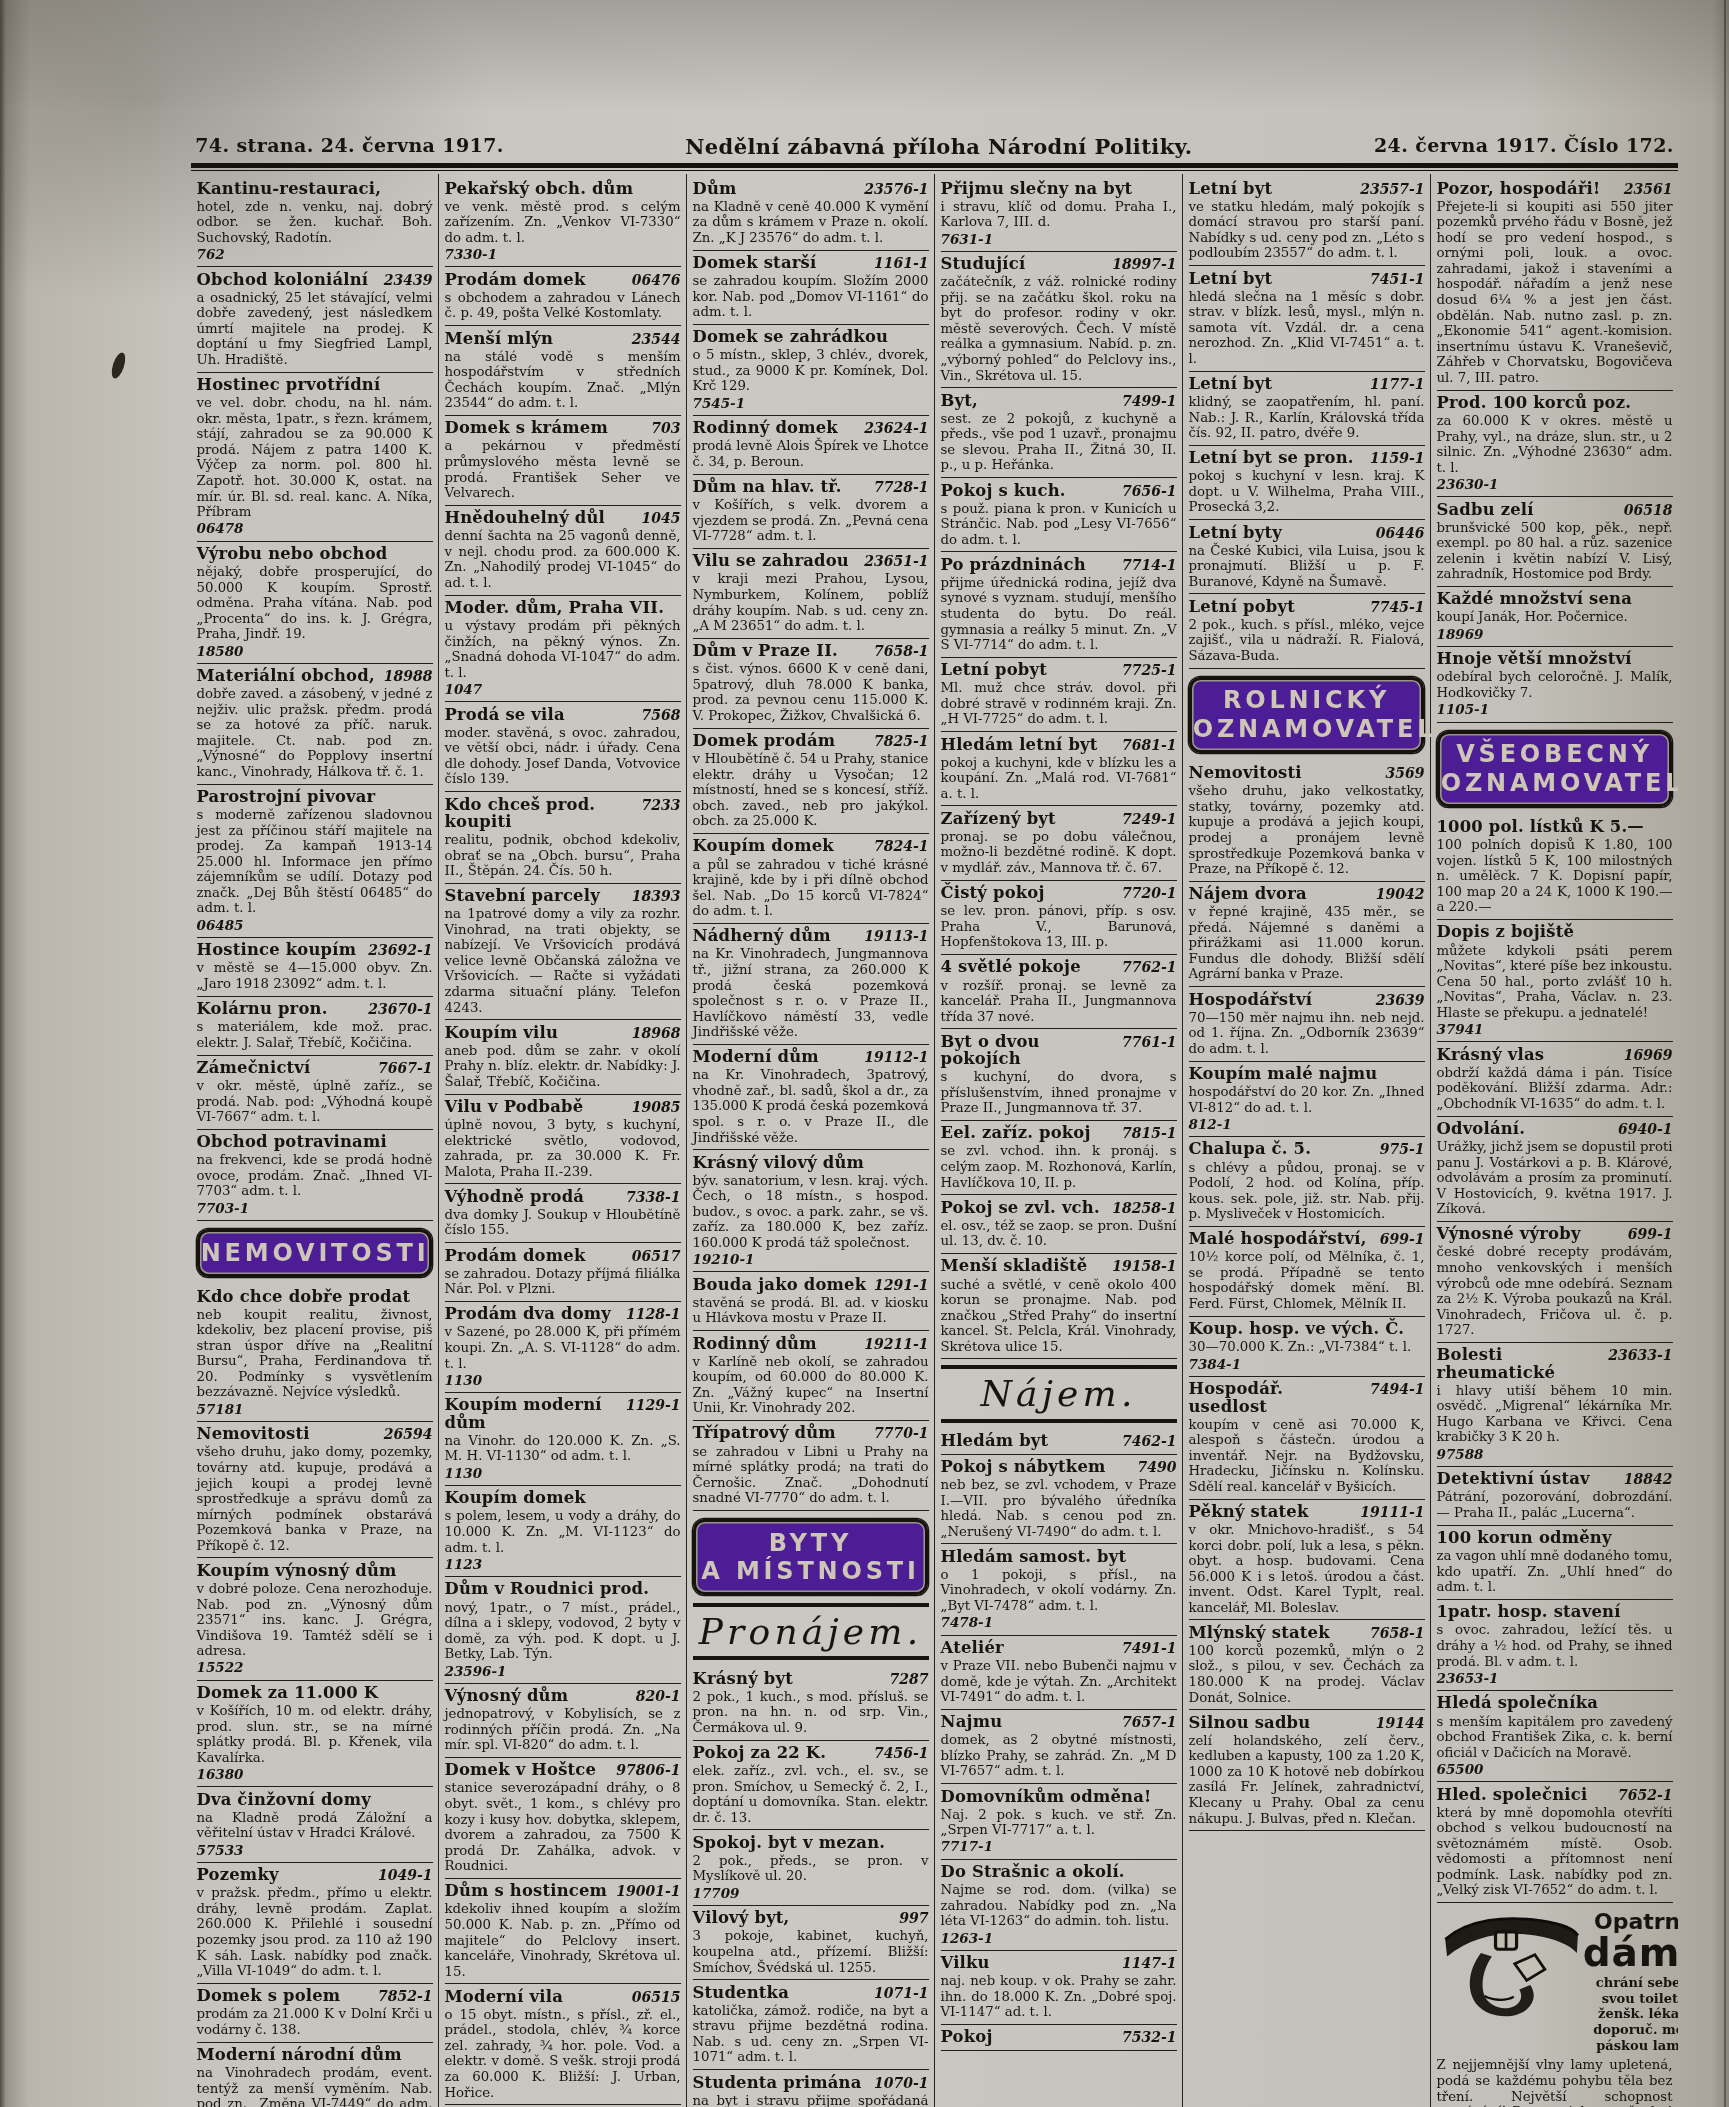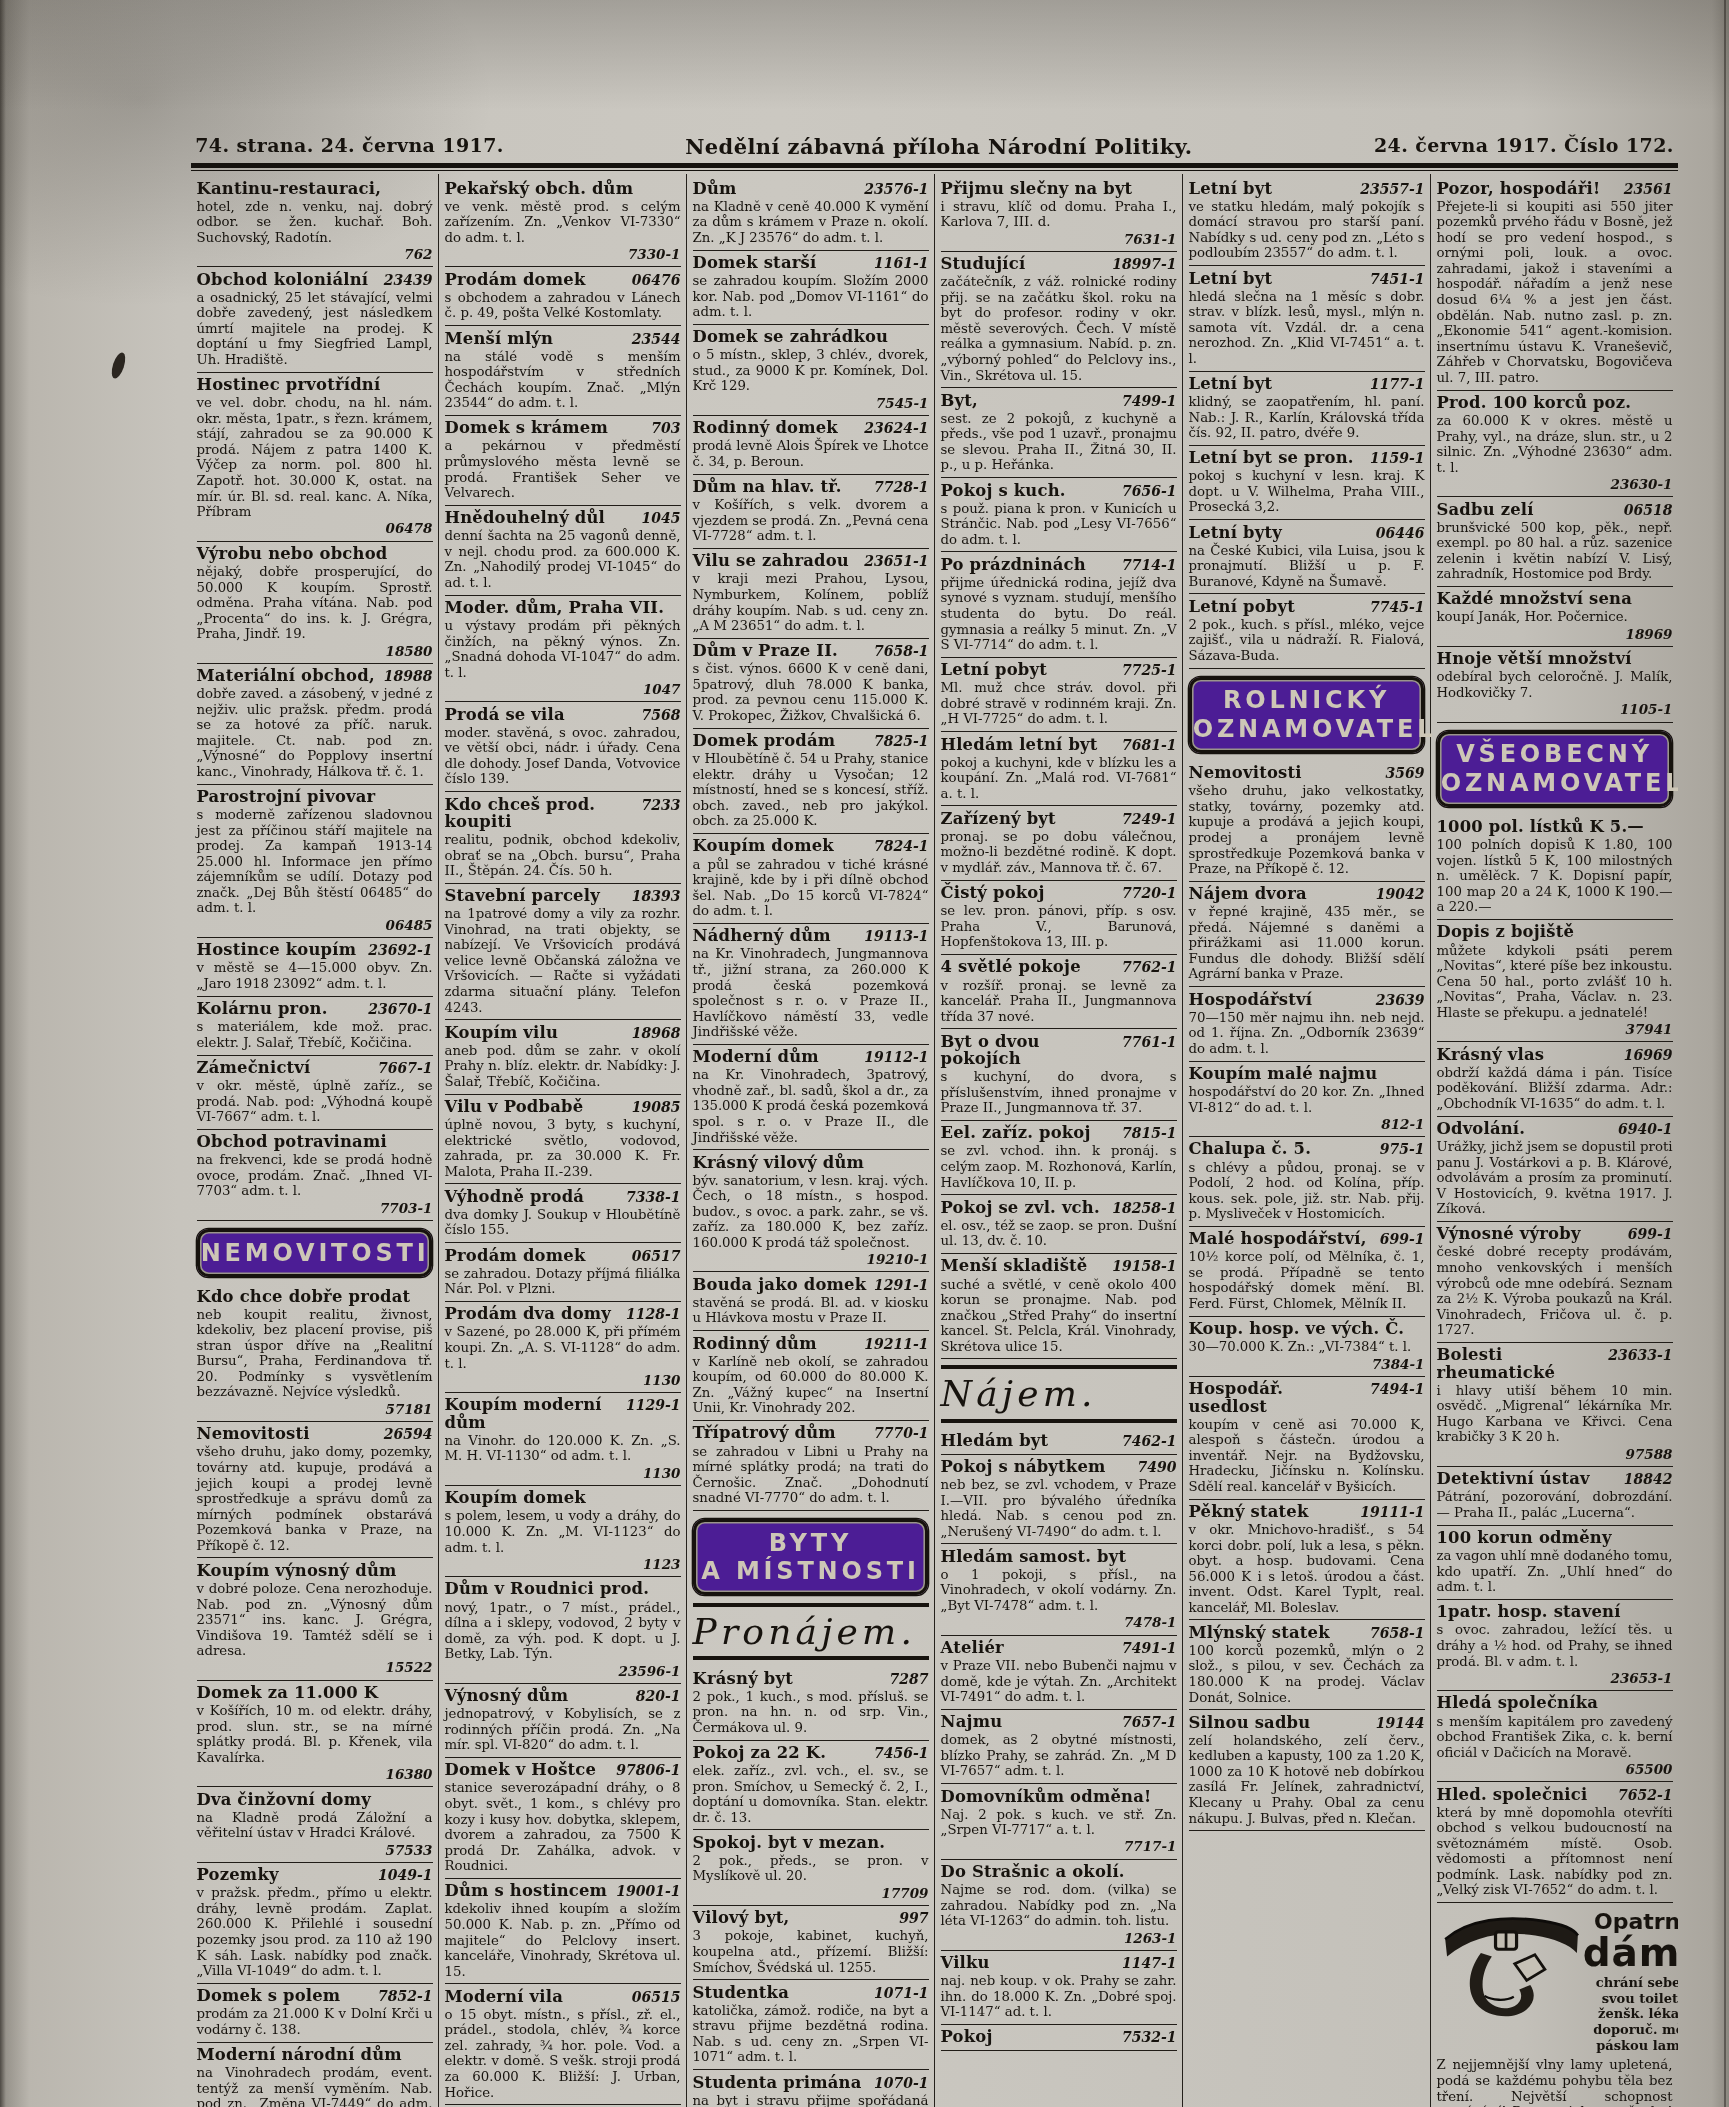--- a/index.html
+++ b/index.html
@@ -23,27 +23,27 @@
   .masthead .mid{font-size:21px;}
   .masthead-rule{border-top:5.5px solid #15120e;margin-top:4.2px;border-bottom:1.3px solid #15120e;height:2.1px;}
   .cols{display:flex;align-items:stretch;margin-top:2.5px;height:2264px;overflow:hidden;}
   .col{flex:1 1 0;padding:2.5px 5.5px 0 5.5px;border-right:1.3px solid #24201b;min-width:0;}
   .col:last-child{border-right:none;}
   .ad{border-bottom:1.3px solid #201c17;padding:3.4px 0 4.2px 0;}
   .ad-head{display:flex;justify-content:space-between;align-items:baseline;}
   .headline{font-weight:bold;font-size:16.4px;line-height:1.06;letter-spacing:0.2px;}
   .adnum{font-style:italic;font-weight:bold;font-size:14px;white-space:nowrap;padding-left:3.4px;}
   .ad-body{font-size:13.3px;line-height:1.17;text-align:justify;margin-top:1.7px;}
-  .endnum{font-style:italic;font-weight:bold;font-size:13.5px;text-align:right;margin-top:0.8px;}
+  .endnum{font-style:italic;font-weight:bold;font-size:13.5px;text-align:left;margin-top:0.8px;}
   .section-box{background:#4c1d95;color:#cdc6b6;border-radius:11.8px;margin:8.4px 0.8px 7.6px 0.8px;
     padding:9.3px 3.4px;text-align:center;font-family:"DejaVu Sans",sans-serif;font-weight:bold;
     font-size:24px;line-height:1.2;letter-spacing:3.8px;white-space:pre-line;
     box-shadow:inset 0 0 0 3px #16120d, inset 0 0 0 4.6px #9a958a, 0 0 0 1.3px #16120d;}
   .section-italic{border-top:4.6px solid #17130e;border-bottom:4.6px solid #17130e;
-    margin:5.9px 0;padding:6.7px 0;
+    margin:5.9px 0;padding:6.7px 0;text-align:center;
     font-style:italic;font-size:36px;letter-spacing:4.2px;line-height:1;}
   .display-ad{padding:5.9px 0 3.4px 0;}
   .belt-row{display:flex;align-items:flex-start;}
   .belt-pic{flex:0 0 62%;}
   .belt-pic svg{width:100%;height:auto;display:block;}
   .belt-side{flex:1;text-align:center;font-family:"DejaVu Sans",sans-serif;}
   .belt-w1{font-weight:bold;font-size:22px;}
   .belt-w2{font-weight:bold;font-size:39px;line-height:.95;letter-spacing:0.8px;}
   .belt-sidetext{font-family:"DejaVu Serif",serif;font-weight:bold;font-size:13px;line-height:1.2;margin-top:4.2px;text-align:center;}
   .belt-body{font-size:13.3px;line-height:1.18;text-align:justify;margin-top:4.2px;}

